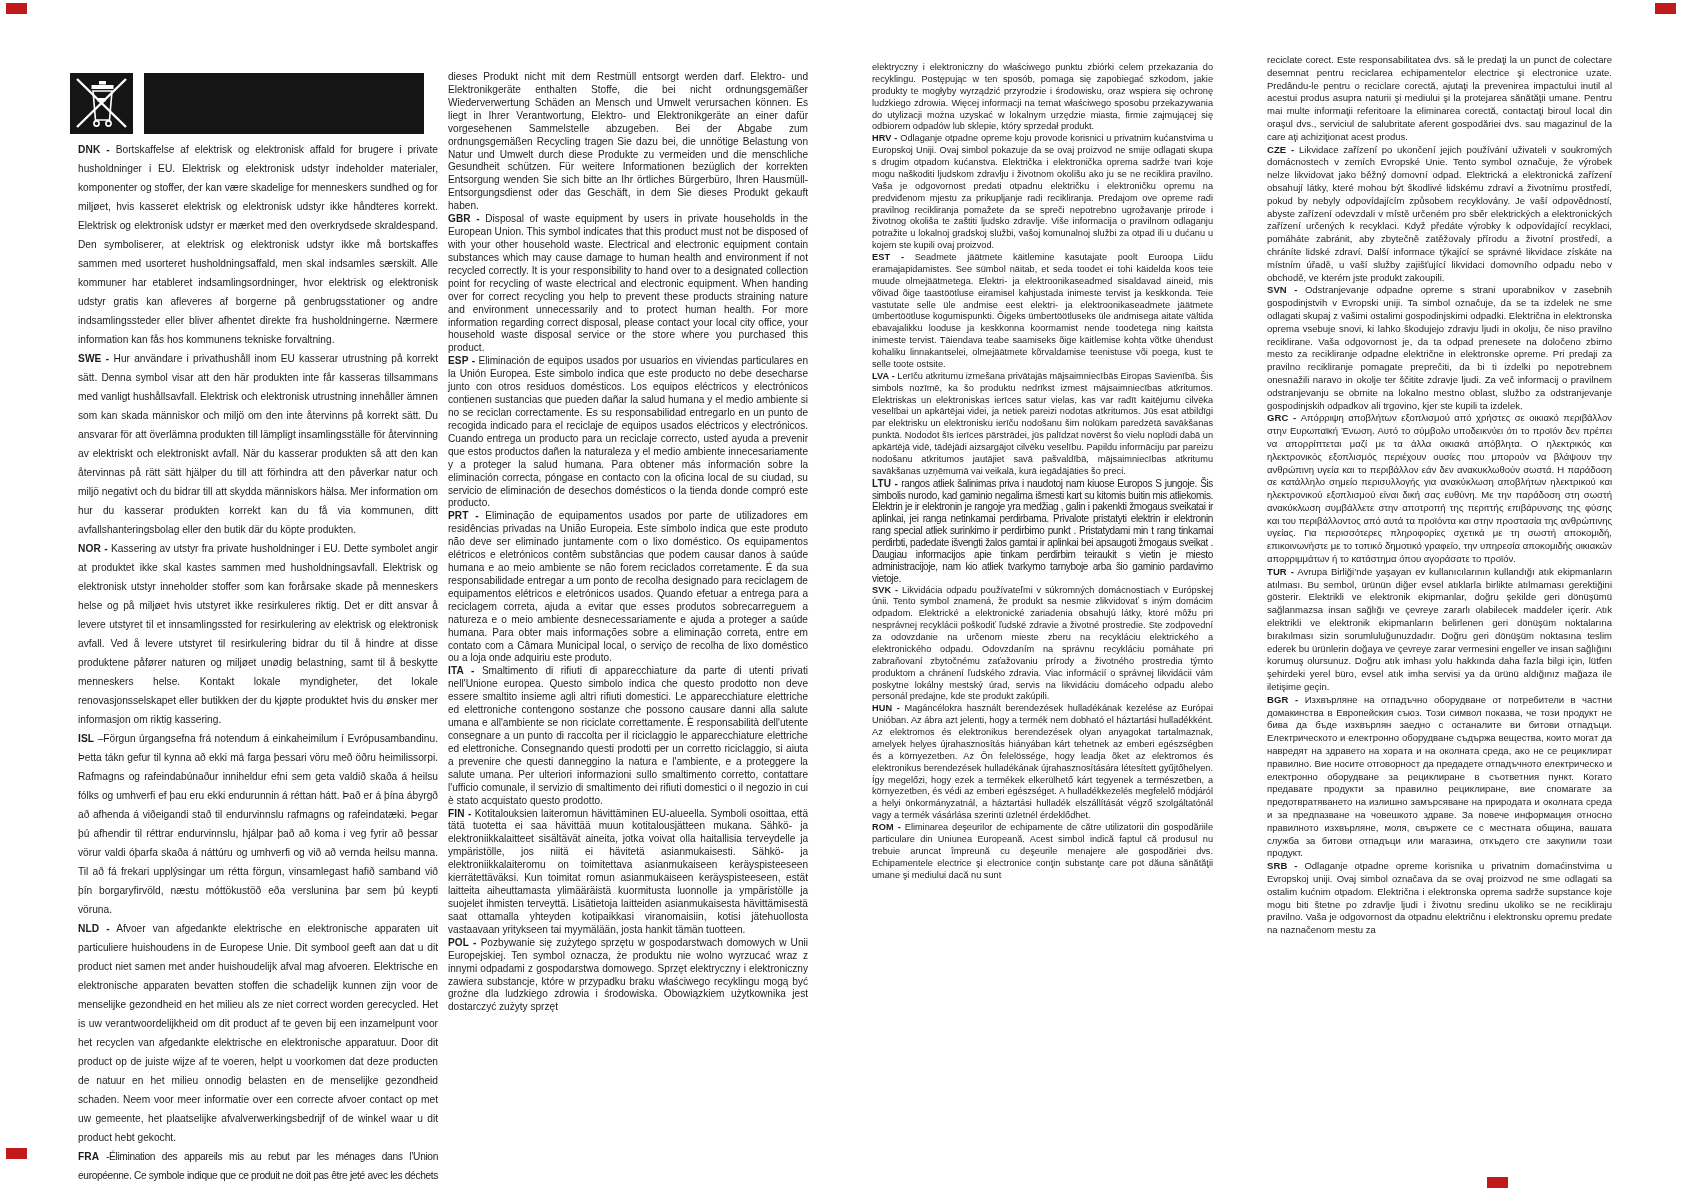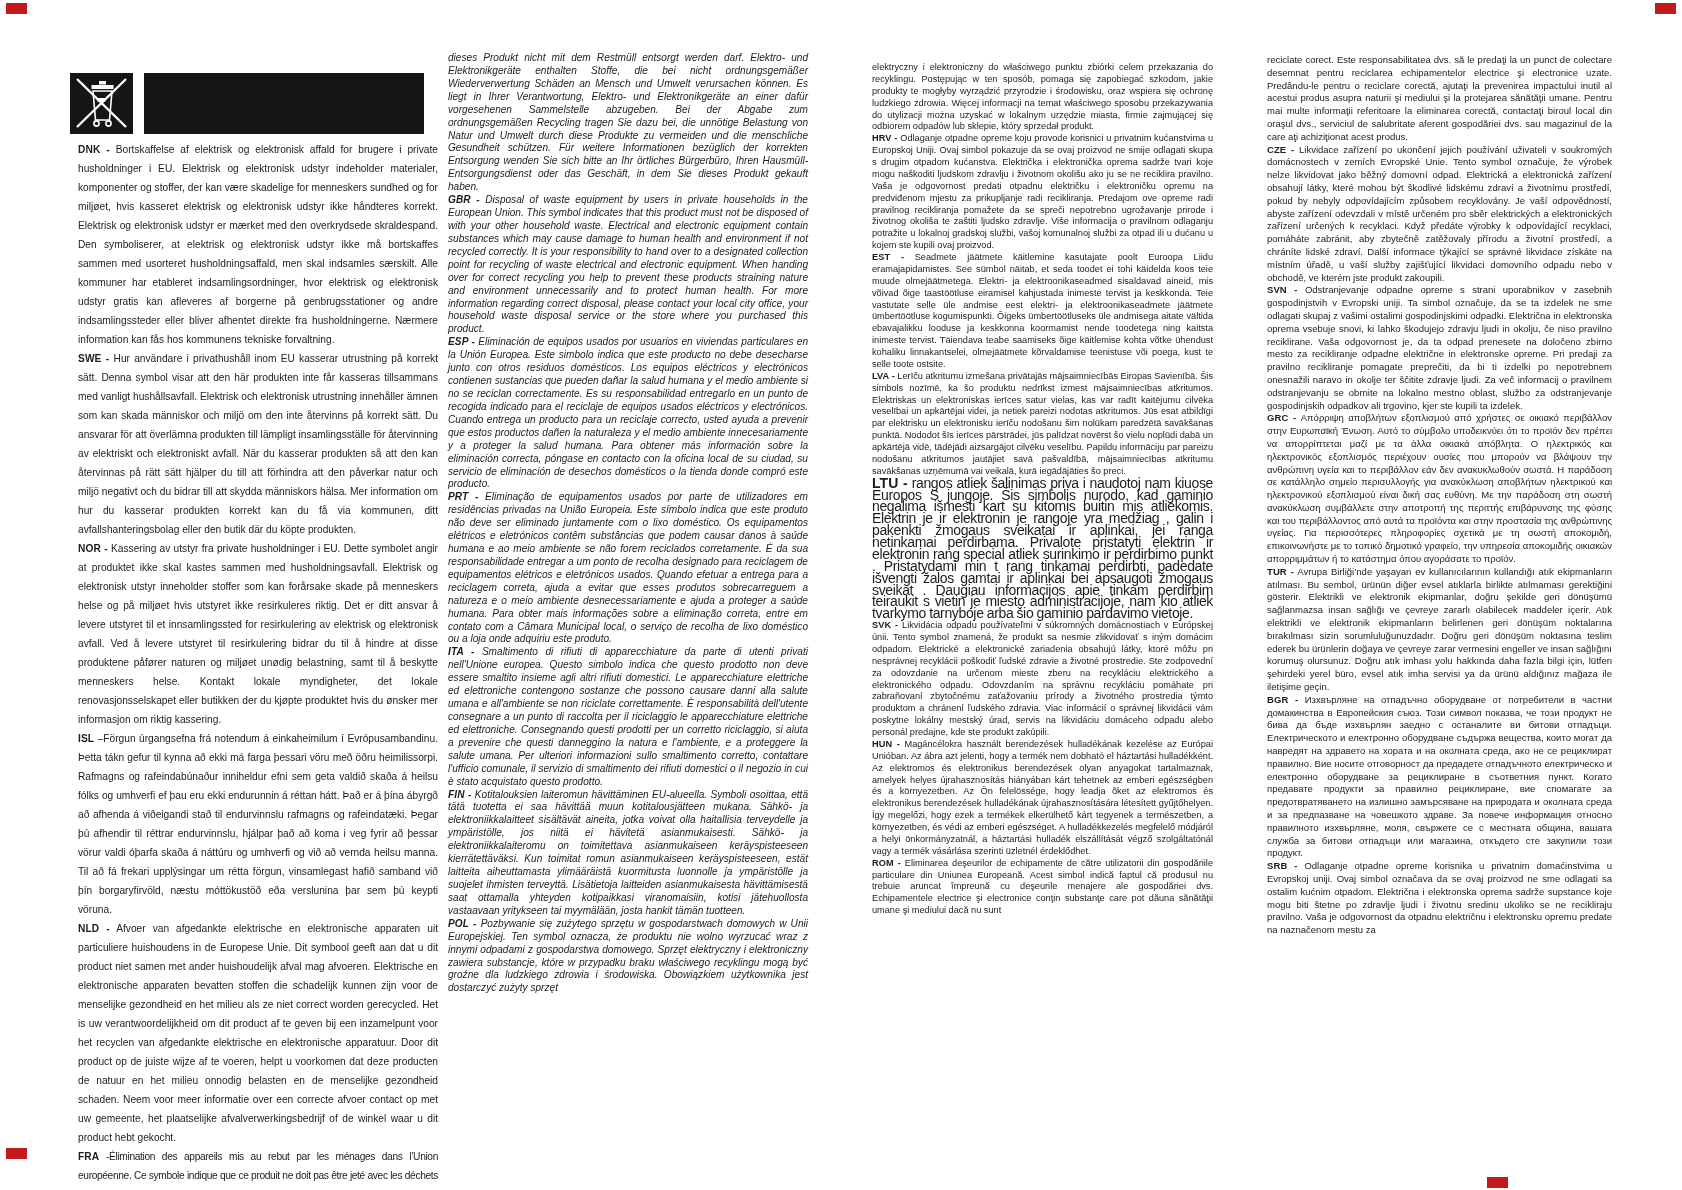--- a/index.html
+++ b/index.html
@@ -27,27 +27,27 @@
   .mark-bl{left:6px;top:1148px;}
   .mark-br{left:1487px;top:1177px;}
   .col{
     position:absolute;
     text-align:justify;
     color:#1c1c1c;
     hyphens:none;
     word-break:normal;
   }
   #col1{left:78px;top:140px;width:360px;font-size:10.2px;line-height:19px;}
-  #col2{left:448px;top:52px;width:360px;font-size:10.1px;line-height:12.92px;font-style:italic;}
+  #col2{left:448px;top:71px;width:360px;font-size:10.1px;line-height:12.92px;}
   #col3{left:872px;top:62px;width:341px;font-size:9.2px;line-height:11.88px;}
   #col4{left:1267px;top:54px;width:345px;font-size:9.5px;line-height:12.8px;}
   .block{margin:0;padding:0;}
   .block .code{font-weight:bold;letter-spacing:0.1px;}
   .block.condensed{letter-spacing:-0.35px;word-spacing:-0.4px;}
-  #col3 .block.condensed{font-size:14px;}
+  #col3 .block.condensed{font-size:10px;}
 </style>
 </head>
 <body>
 
 <div class="page">
 
   <div class="crop-mark mark-tl"></div>
   <div class="crop-mark mark-tr"></div>
   <div class="crop-mark mark-bl"></div>
   <div class="crop-mark mark-br"></div>

